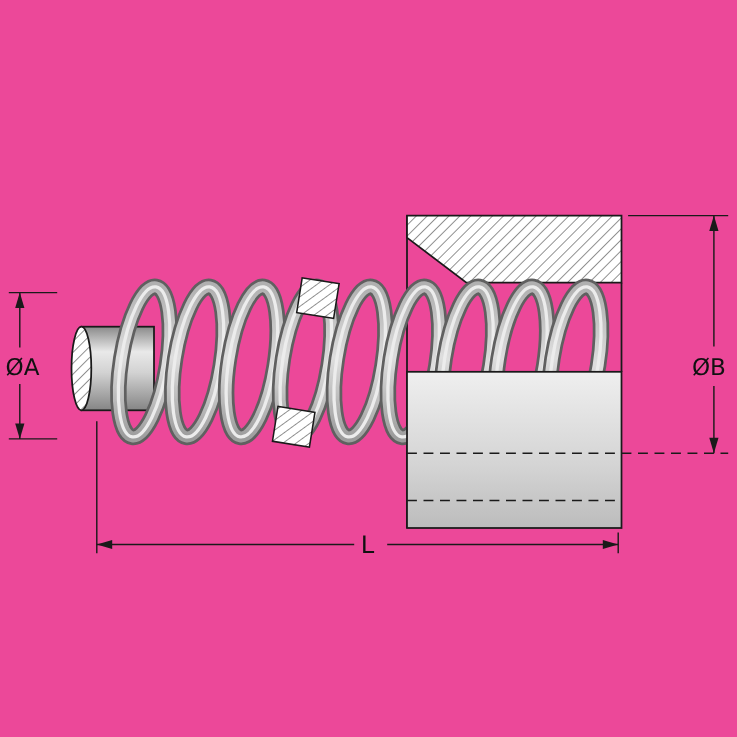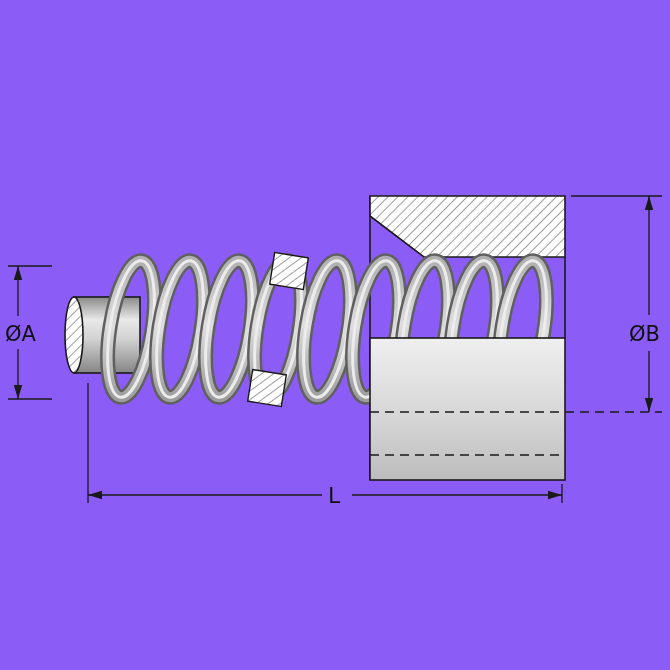--- a/index.html
+++ b/index.html
@@ -4,21 +4,21 @@
 <style>
   html, body {
     margin: 0;
     padding: 0;
     background: #ffffff;
   }
   .canvas {
     position: relative;
     width: 670px;
     height: 670px;
-    background: #8b5cf6;
+    background: #ec4899;
     overflow: hidden;
   }
   svg { display: block; }
   text.dim-label {
     font-family: "DejaVu Sans", "Liberation Sans", sans-serif;
     font-size: 21px;
     fill: #111111;
   }
   text.dim-label-l {
     font-family: "DejaVu Sans", "Liberation Sans", sans-serif;

